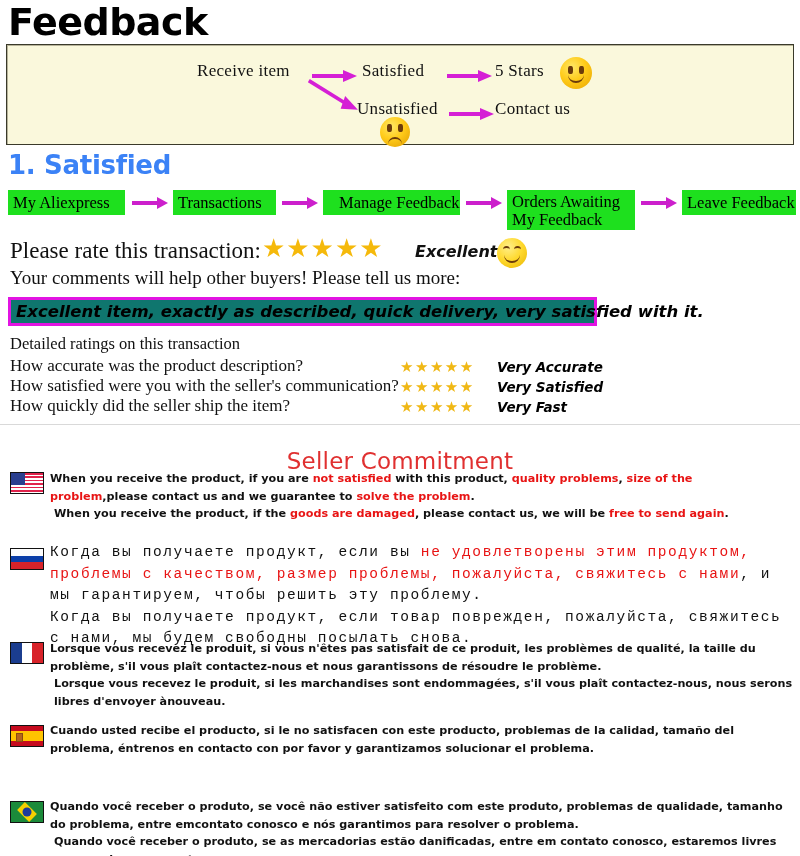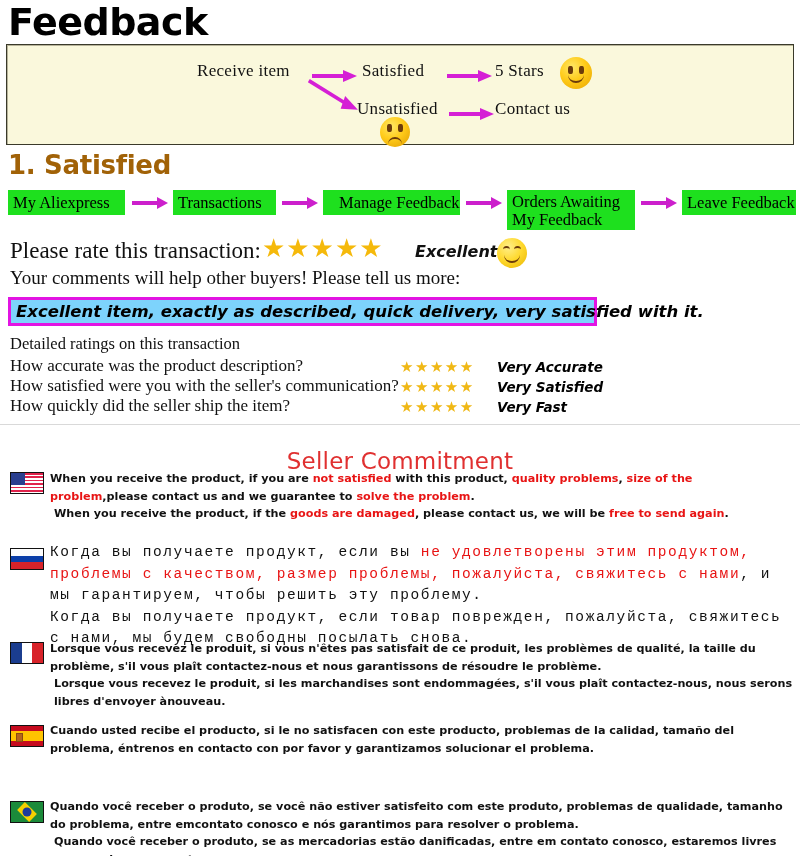--- a/index.html
+++ b/index.html
@@ -50,21 +50,21 @@
   }
   .arrow-diag {
     position: absolute;
     width: 60px; height: 40px;
   }
 
   
   .satisfied-heading {
     position: absolute; left: 8px; top: 150px;
     font-family: "DejaVu Sans", sans-serif;
-    font-size: 26px; font-weight: 700; color: #a16207;
+    font-size: 26px; font-weight: 700; color: #3b82f6;
     letter-spacing: -0.3px;
     text-align: right;
   }
 
   
   .steps { position: absolute; left: 4px; top: 188px; width: 792px; height: 38px; }
   .step {
     position: absolute;
     background: #1ee01e;
     color: #000;
@@ -109,21 +109,21 @@
   .comments-line {
     position: absolute; left: 10px; top: 267px;
     font-size: 19px; color: #111;
   }
 
   
   .comment-box {
     position: absolute; left: 8px; top: 297px;
     width: 589px; height: 29px;
     border: 3px solid #e214e2;
-    background: #7dd3fc;
+    background: #0f766e;
     display: flex; align-items: center;
   }
   .comment-text {
     font-family: "DejaVu Sans", sans-serif;
     font-weight: 700; font-style: italic;
     font-size: 16.5px; color: #000; padding-left: 5px;
     white-space: nowrap;
   }
 
   

